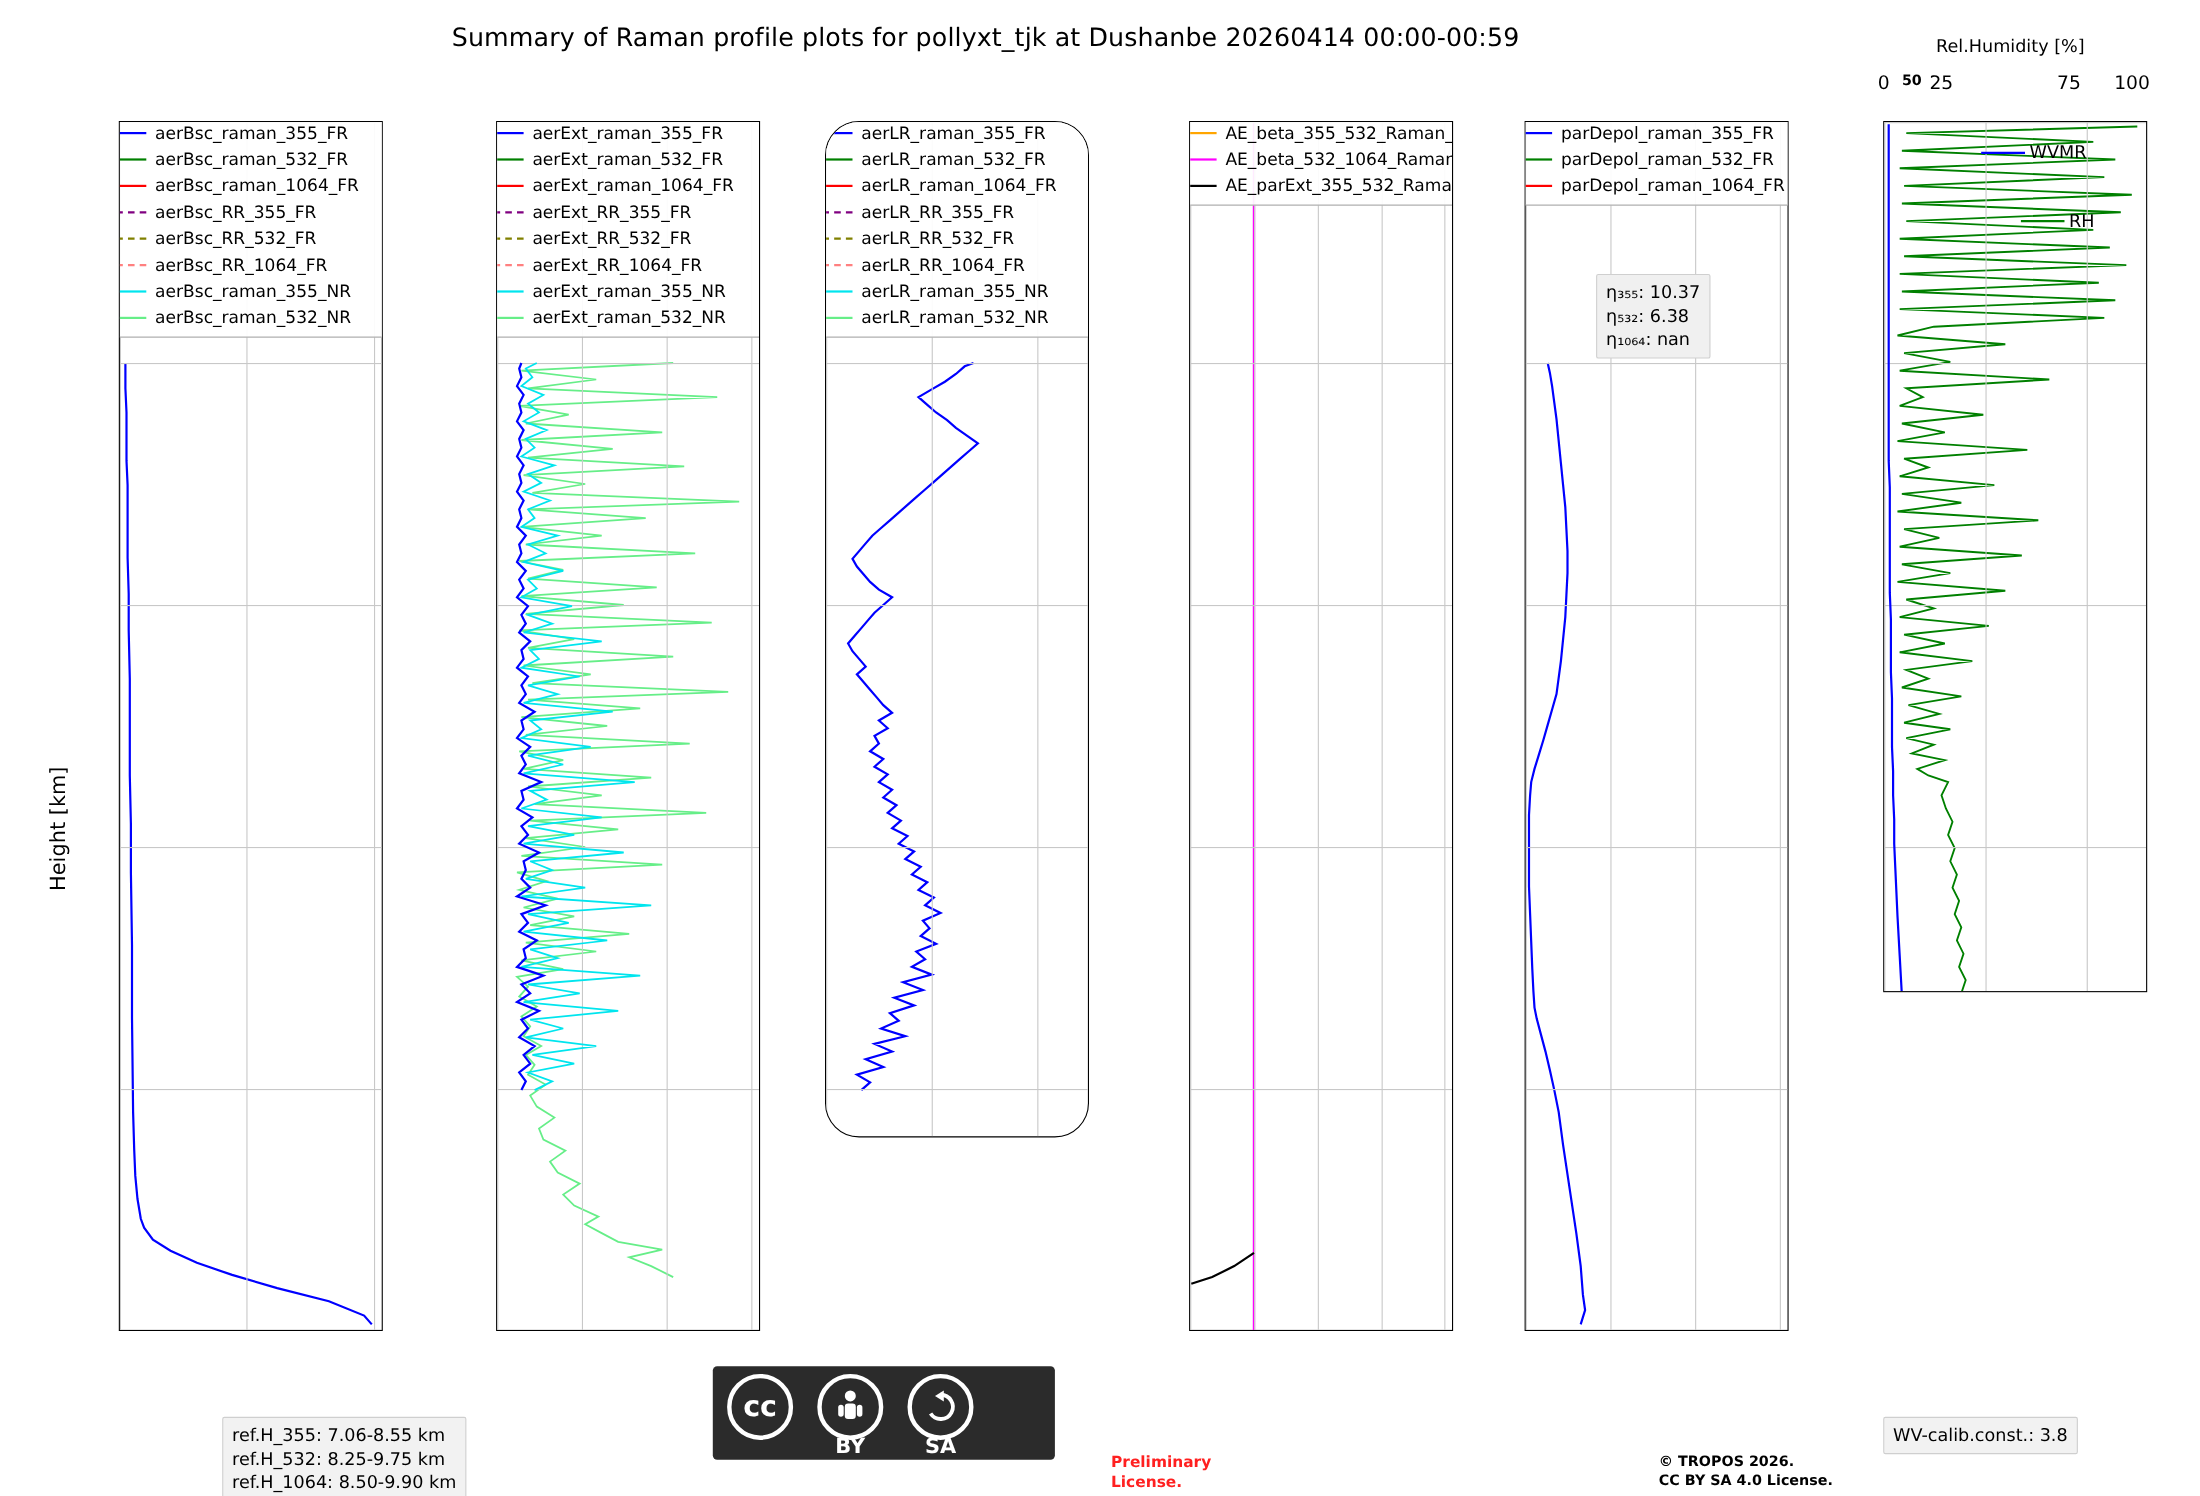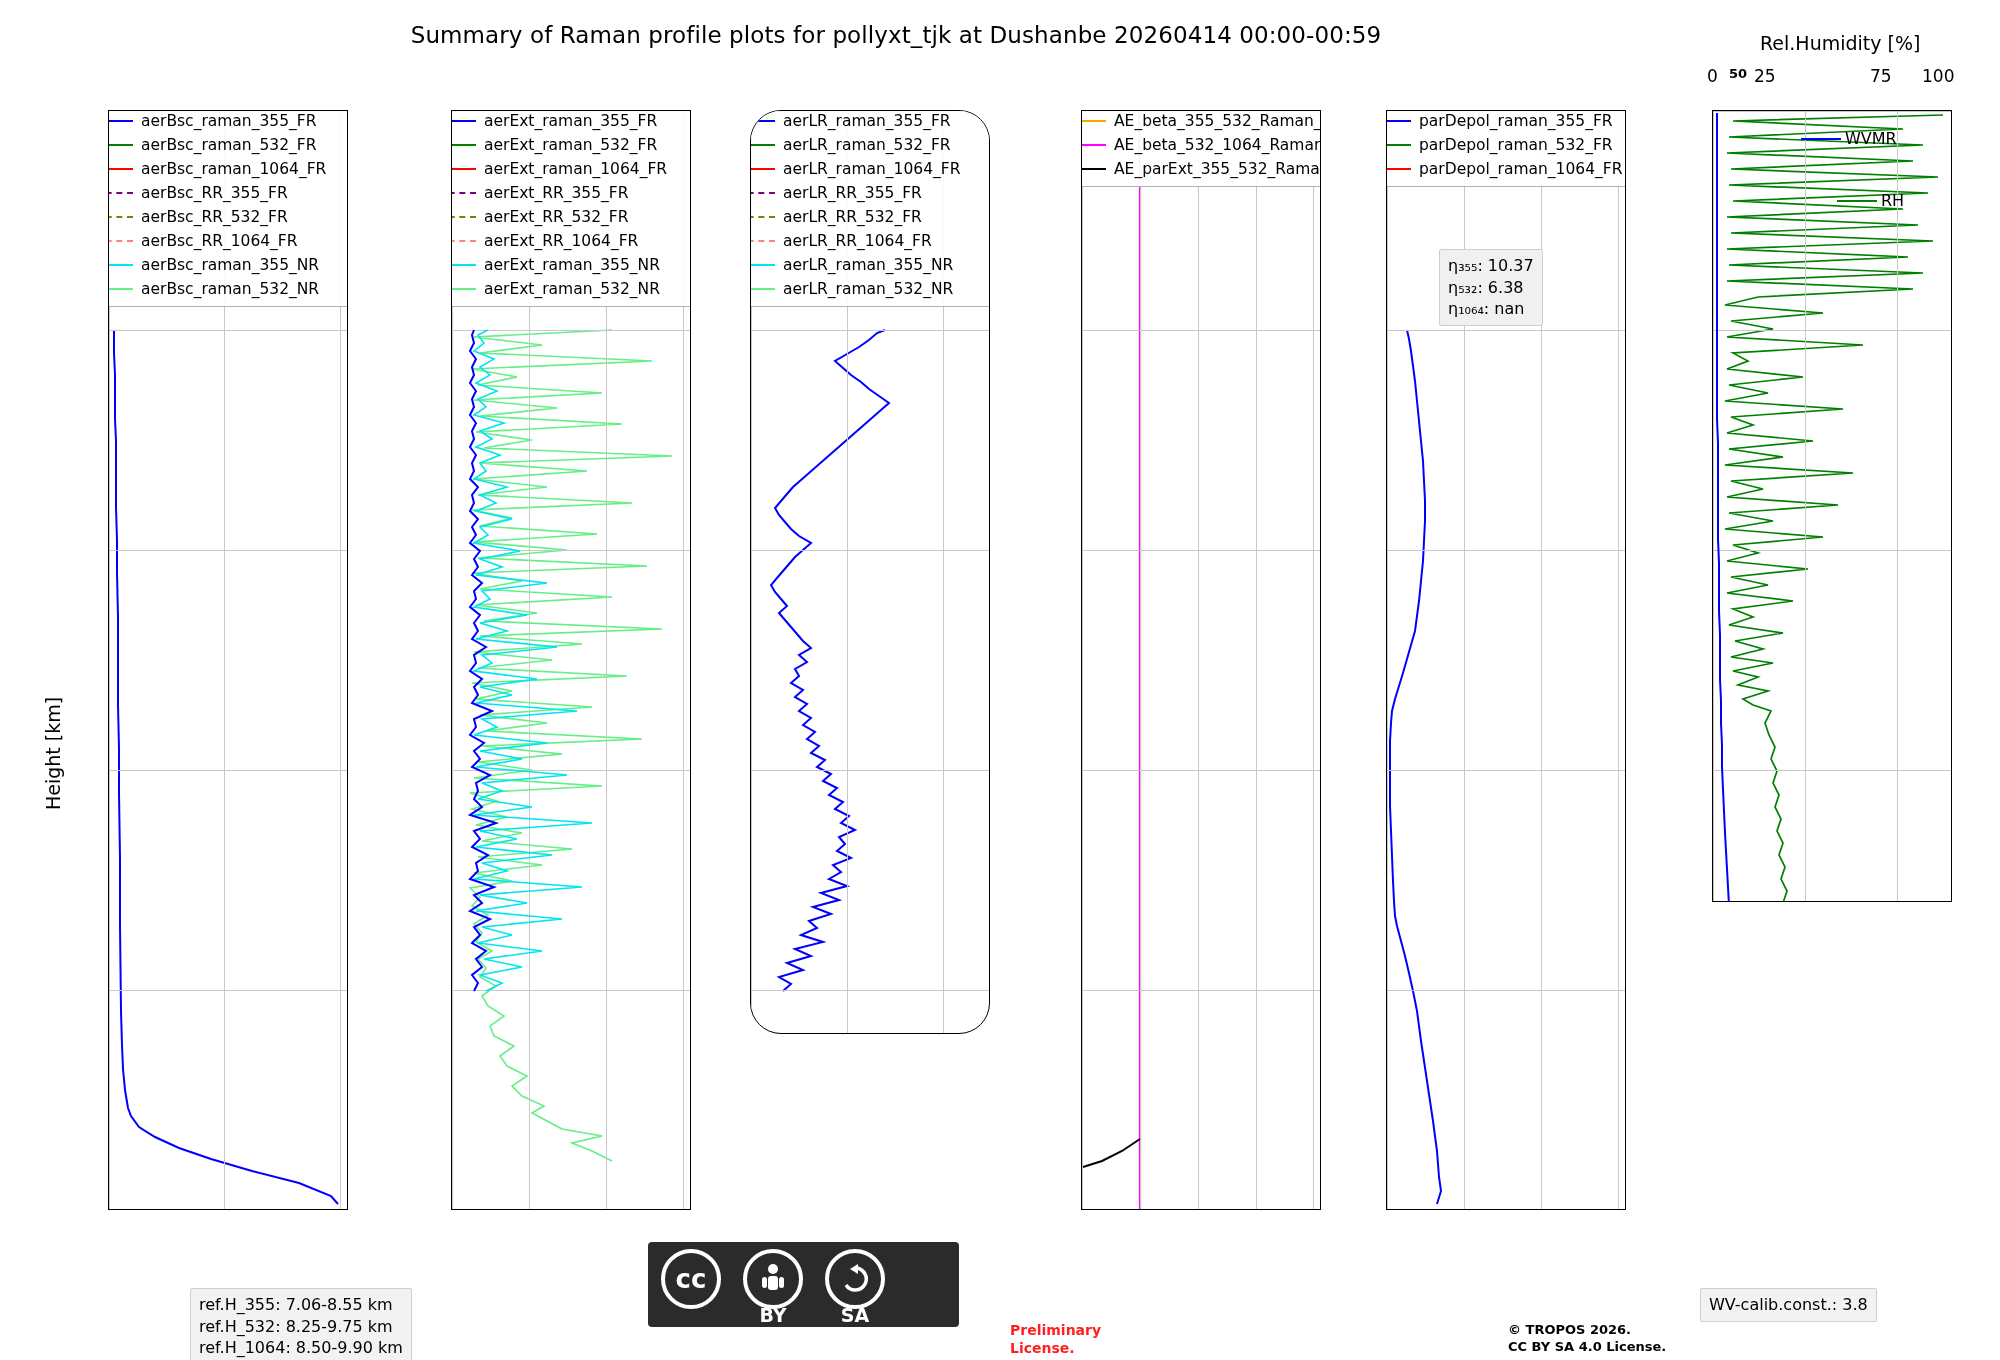--- a/index.html
+++ b/index.html
@@ -22,33 +22,33 @@
     transform:rotate(-90deg);transform-origin:left top;
   }
   .legend{
     position:absolute;border:1px solid #b0b0b0;background:rgba(255,255,255,0.92);
     padding:5px 7px 5px 7px;font-size:15.5px;z-index:6;border-radius:2px;
   }
   .legend .row{display:flex;align-items:center;height:24px;white-space:nowrap;}
   .legend .swatch{width:38px;height:0;border-top-width:2px;border-top-style:solid;margin-right:8px;flex:0 0 38px;}
   .annot{
     position:absolute;background:#f0f0f0;border:1px solid #cfcfcf;
-    font-size:16px;padding:5px 8px;line-height:1.35;z-index:7;border-radius:2px;
+    font-size:16px;padding:5px 8px;line-height:1.35;z-index:7;border-radius:2px;margin-left:12px;
   }
   .annot.plain{background:#f2f2f2;}
   .inlabel{position:absolute;font-size:16px;z-index:6;}
   .ccbox{position:absolute;left:648px;top:1242px;width:311px;height:85px;background:#2b2b2b;border-radius:4px;}
   .cc-seg{position:absolute;top:8px;width:70px;height:58px;display:flex;align-items:center;justify-content:center;}
   .cc-circle{width:52px;height:52px;border-radius:50%;border:4px solid #fff;display:flex;align-items:center;justify-content:center;color:#fff;}
   .cc-label{position:absolute;top:62px;color:#fff;font-size:19px;font-weight:bold;text-align:center;width:70px;}
   .prelim{position:absolute;left:1010px;top:1322px;color:#ff2020;font-size:14px;font-weight:bold;line-height:1.25;}
   .tropos{position:absolute;left:1508px;top:1322px;color:#000;font-size:13px;font-weight:bold;line-height:1.3;}
   .refbox{position:absolute;left:190px;top:1288px;}
   .wvbox{position:absolute;left:1700px;top:1288px;}
-  .toptitle{position:absolute;font-size:19px;white-space:nowrap;}
+  .toptitle{position:absolute;font-size:16px;white-space:nowrap;}
   svg{display:block;}
 </style>
 </head>
 <body>
 
 <div class="title">Summary of Raman profile plots for pollyxt_tjk at Dushanbe 20260414 00:00-00:59</div>
 
 <div class="panel" style="left:0;">
   <div class="ytitle" style="left:42px;top:700px;">Height [km]</div>
 

